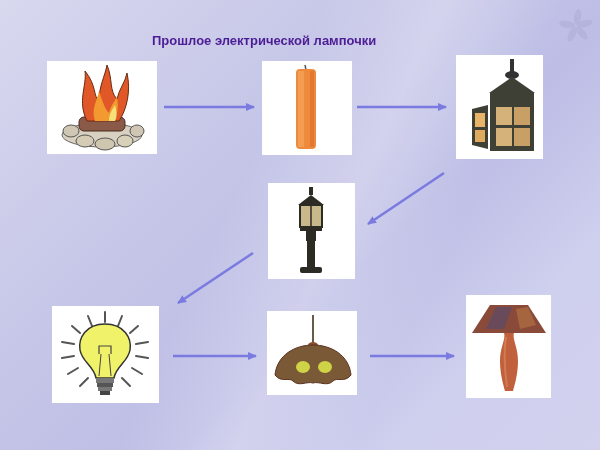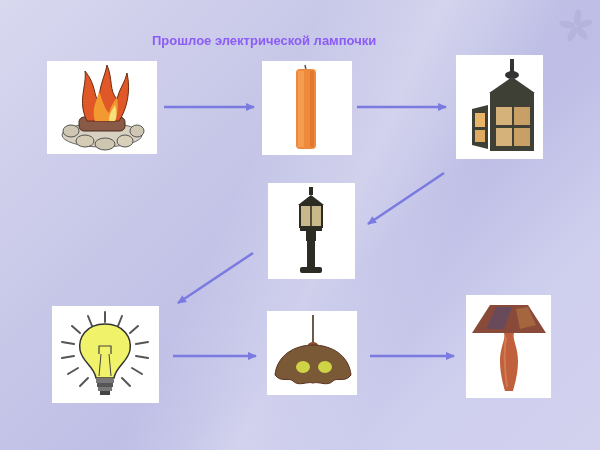--- a/index.html
+++ b/index.html
@@ -6,21 +6,21 @@
   body {
     width:600px; height:450px; overflow:hidden; position:relative;
     background: linear-gradient(135deg, #d8d8ef 0%, #c6c6e8 35%, #bdbde6 60%, #cfcfee 80%, #d2d2ef 100%);
     font-family: "Liberation Sans", sans-serif;
   }
   .sheen {
     position:absolute; inset:0; pointer-events:none;
     background: linear-gradient(115deg, rgba(255,255,255,0) 40%, rgba(255,255,255,0.28) 55%, rgba(255,255,255,0) 70%);
   }
   .title {
-    position:absolute; left:152px; top:33px; font-size:13px; font-weight:bold; color:#8b5cf6;
+    position:absolute; left:152px; top:33px; font-size:13px; font-weight:bold; color:#4c1d95;
     white-space:nowrap;
   }
   .flower { position:absolute; left:558px; top:8px; width:36px; height:36px; }
   .card { position:absolute; background:#fff; overflow:hidden; }
   .card svg { width:100%; height:100%; display:block; }
   .arrows { position:absolute; left:0; top:0; width:600px; height:450px; pointer-events:none; }
 </style>
 </head>
 <body>
 

